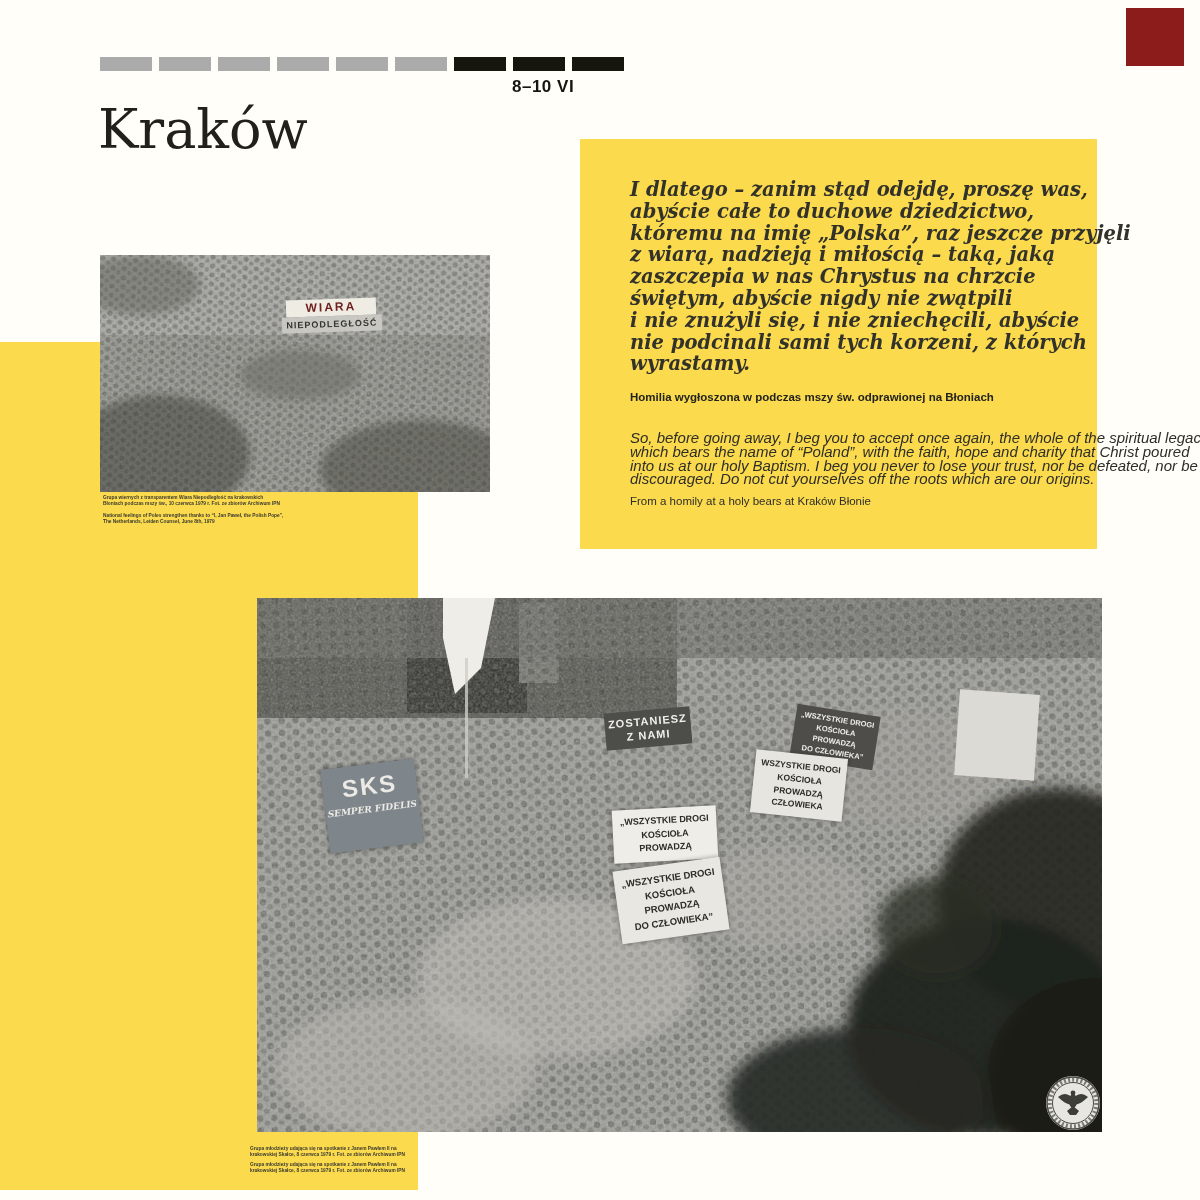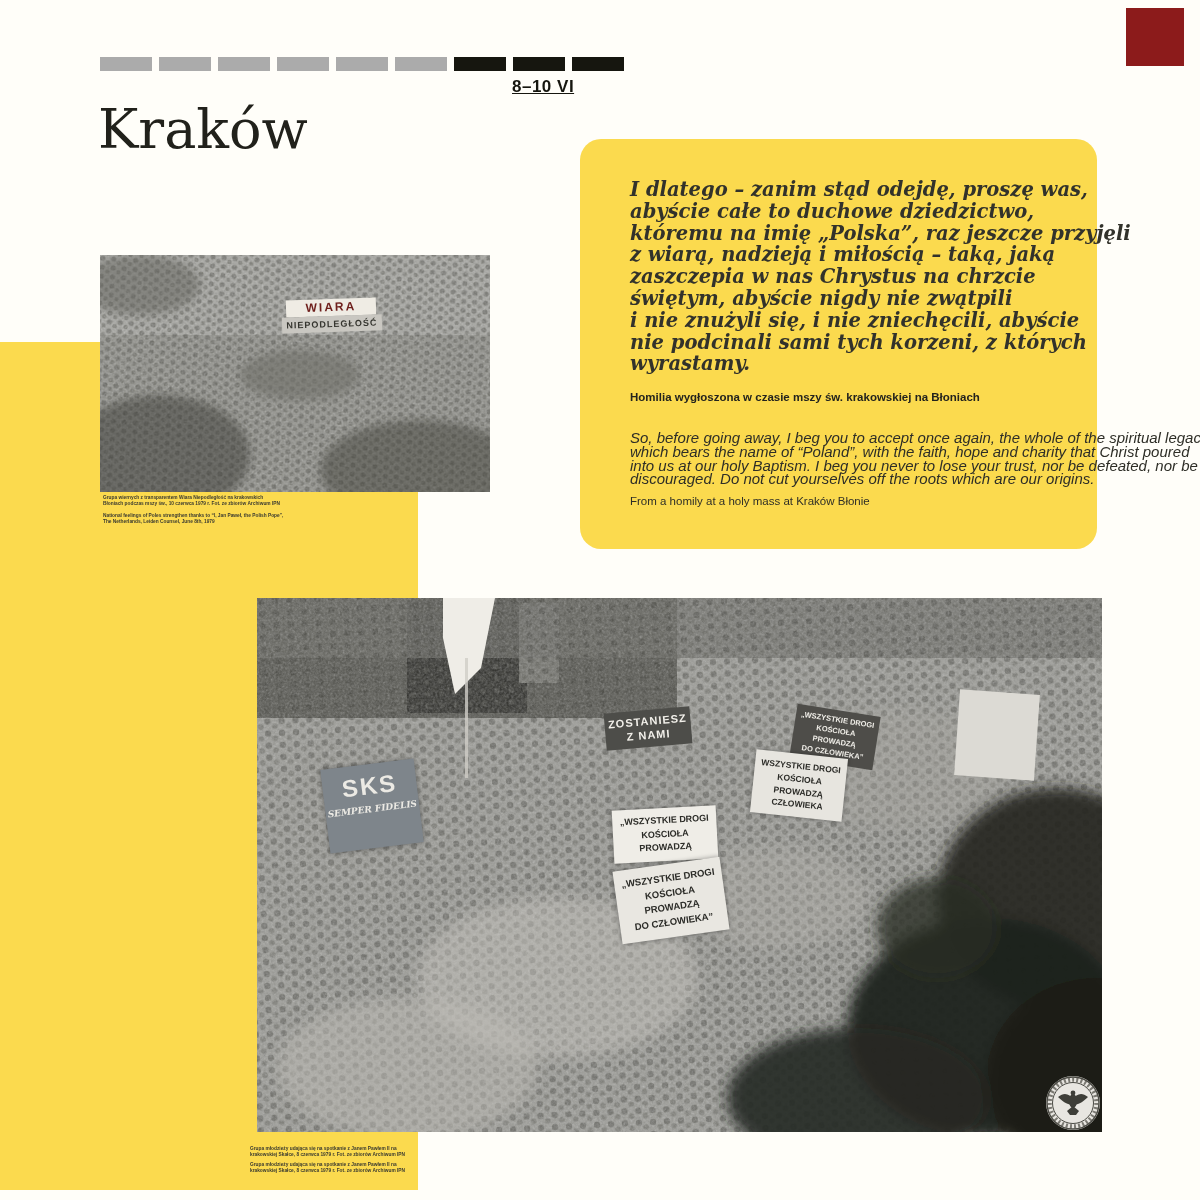--- a/index.html
+++ b/index.html
@@ -5,26 +5,26 @@
   html,body{margin:0;padding:0;}
   body{width:1200px;height:1200px;position:relative;background:#FFFEF9;
        font-family:"Liberation Sans", sans-serif;overflow:hidden;}
   .abs{position:absolute;}
   .pre{white-space:pre;}
   
   .timeline{left:100px;top:57px;display:flex;gap:7px;}
   .seg{width:52px;height:14px;}
   .seg.g{background:#ABABAB;}
   .seg.b{background:#16160F;}
-  .date-label{left:512px;top:77px;font-size:17px;font-weight:bold;color:#16160F;letter-spacing:.5px;text-decoration:underline;}
+  .date-label{left:512px;top:77px;font-size:17px;font-weight:bold;color:#16160F;letter-spacing:.5px;}
   .red-square{left:1126px;top:8px;width:58px;height:58px;background:#8C1B1B;}
   .title{left:98px;top:103px;font-family:"DejaVu Serif", serif;font-size:54px;line-height:1;color:#21211B;}
   
   .yellow-col{left:0;top:342px;width:418px;height:848px;background:#FBDA4E;}
-  .quote-panel{left:580px;top:139px;width:517px;height:410px;background:#FBDA4E;border-radius:21px;}
+  .quote-panel{left:580px;top:139px;width:517px;height:410px;background:#FBDA4E;}
   .quote-pl{left:50px;top:40px;font-family:"DejaVu Serif", serif;font-style:italic;font-weight:bold;
             font-size:19.5px;line-height:21.8px;color:#32322B;}
   .source-pl{left:50px;top:252px;font-size:11.5px;font-weight:bold;color:#23231D;}
   .quote-en{left:50px;top:292px;font-style:italic;font-size:15px;line-height:13.8px;color:#2E2E27;}
   .source-en{left:50px;top:356px;font-size:11.5px;color:#2E2E27;}
   
   .small-photo{left:100px;top:255px;width:390px;height:237px;overflow:hidden;background:#8c8c88;}
   .large-photo{left:257px;top:598px;width:845px;height:534px;overflow:hidden;background:#9a9a95;}
   .photo-svg{position:absolute;left:0;top:0;}
   .banner{transform:rotate(-2deg);text-align:center;}
@@ -80,26 +80,26 @@
 <div class="abs quote-panel">
   <div class="abs quote-pl pre">I dlatego – zanim stąd odejdę, proszę was,
 abyście całe to duchowe dziedzictwo,
 któremu na imię „Polska”, raz jeszcze przyjęli
 z wiarą, nadzieją i miłością – taką, jaką
 zaszczepia w nas Chrystus na chrzcie
 świętym, abyście nigdy nie zwątpili
 i nie znużyli się, i nie zniechęcili, abyście
 nie podcinali sami tych korzeni, z których
 wyrastamy.</div>
-  <div class="abs source-pl">Homilia wygłoszona w czasie mszy św. krakowskiej na Błoniach</div>
+  <div class="abs source-pl">Homilia wygłoszona w podczas mszy św. odprawionej na Błoniach</div>
   <div class="abs quote-en pre">So, before going away, I beg you to accept once again, the whole of the spiritual legacy
 which bears the name of “Poland”, with the faith, hope and charity that Christ poured
 into us at our holy Baptism. I beg you never to lose your trust, nor be defeated, nor be
 discouraged. Do not cut yourselves off the roots which are our origins.</div>
-  <div class="abs source-en">From a homily at a holy mass at Kraków Błonie</div>
+  <div class="abs source-en">From a homily at a holy bears at Kraków Błonie</div>
 </div>
 
 <div class="abs small-photo">
   <svg class="photo-svg" width="390" height="237">
     <defs>
       <filter id="grainS">
           <feTurbulence type="fractalNoise" baseFrequency="0.5" numOctaves="3" seed="11"></feTurbulence>
         <feColorMatrix type="saturate" values="0"></feColorMatrix>
         </filter>
       <filter id="soft1" x="-30%" y="-30%" width="160%" height="160%">

